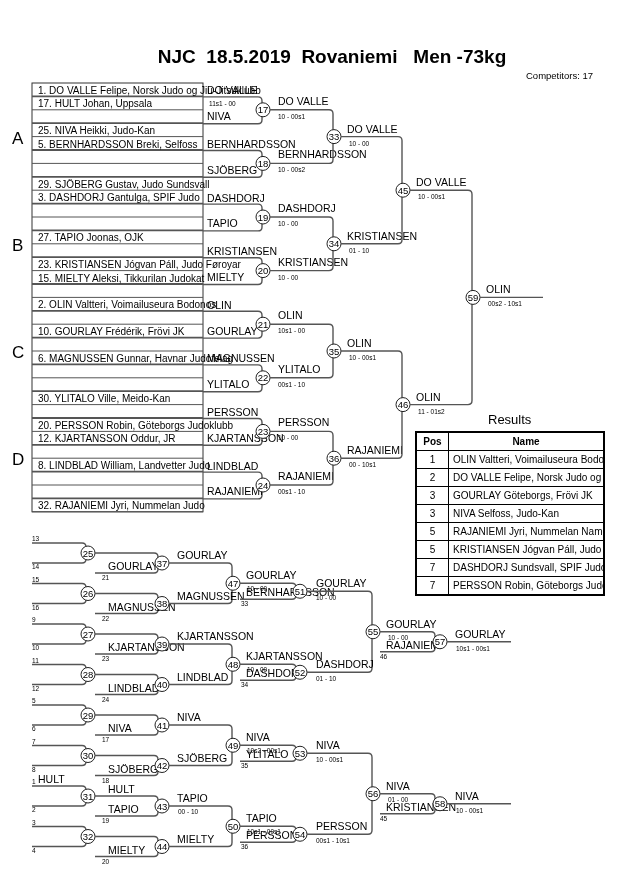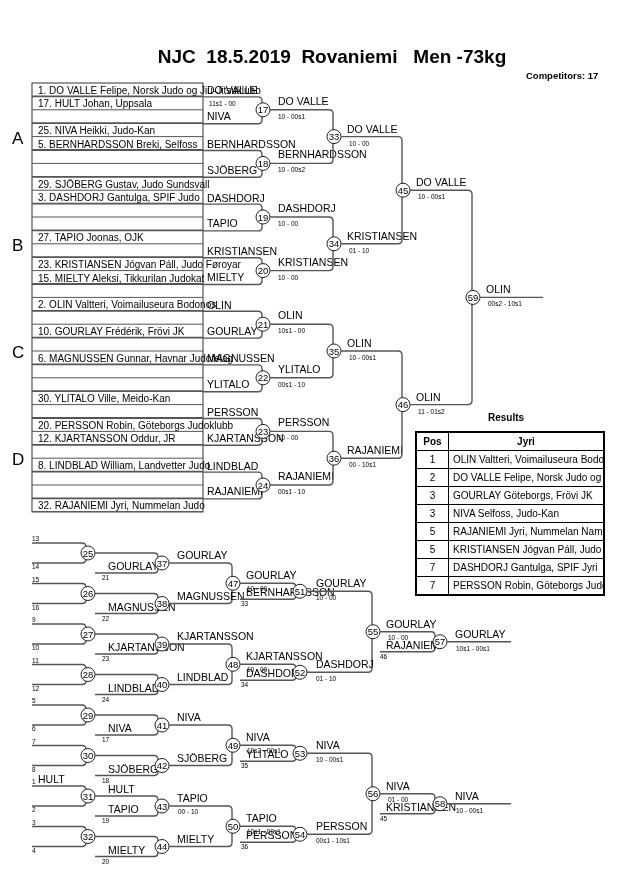--- a/index.html
+++ b/index.html
@@ -1,20 +1,20 @@
 <!DOCTYPE html>
 <html><head>
 <meta charset="utf-8">
 <style>
   html, body { margin:0; padding:0; background:#ffffff; }
   body { width:630px; height:891px; position:relative; overflow:hidden; font-family:"Liberation Sans", sans-serif; color:#000; }
   #title { position:absolute; left:0; width:592px; top:46px; text-align:center; font-weight:bold; font-size:19px; white-space:pre;margin-left:36px; }
-  #competitors { position:absolute; left:526px; top:70px; font-size:9.5px;font-weight:bold; }
+  #competitors { position:absolute; left:526px; top:70px; font-size:9.5px; }
   svg#bracket { position:absolute; left:0; top:0; }
-  .results-title { position:absolute; left:488px; top:412px; font-weight:bold; font-size:10px; }
+  .results-title { position:absolute; left:488px; top:412px; font-weight:normal; font-size:13px; }
   table.results { position:absolute; left:415px; top:431px; border-collapse:collapse; border:2px solid #000; font-size:10px; table-layout:fixed; width:190px; }
   table.results td, table.results th { border:1px solid #000; height:17px; padding:0 4px; white-space:nowrap; overflow:hidden; }
   table.results th { font-weight:bold; }
   table.results td.pos { text-align:center; width:23px; }
   table.results th.pos { width:23px; }
 </style>
 </head>
 <body>
 
 <div id="title">NJC  18.5.2019  Rovaniemi   Men -73kg</div>
@@ -341,21 +341,21 @@
     <line x1="447" y1="803.75" x2="511" y2="803.75" stroke="#555" stroke-width="1.4"></line>
     <text x="455" y="799.75" font-size="10.5" font-family="Liberation Sans, sans-serif" fill="#000">NIVA</text>
     <text x="456" y="812.75" font-size="6.5" font-family="Liberation Sans, sans-serif" fill="#000">10 - 00s1</text>
   </svg>
 
 <div class="results-title">Results</div>
 <table class="results">
   <thead>
     <tr>
       <th class="pos">Pos</th>
-      <th>Jyri</th>
+      <th>Name</th>
     </tr>
   </thead>
   <tbody id="results-body">
       <tr>
         <td class="pos">1</td>
         <td>OLIN Valtteri, Voimailuseura Bodonos</td>
       </tr>
       <tr>
         <td class="pos">2</td>
         <td>DO VALLE Felipe, Norsk Judo og Jiu-Jitsuklubb</td>
@@ -371,20 +371,20 @@
       <tr>
         <td class="pos">5</td>
         <td>RAJANIEMI Jyri, Nummelan Name</td>
       </tr>
       <tr>
         <td class="pos">5</td>
         <td>KRISTIANSEN Jógvan Páll, Judo Føroyar</td>
       </tr>
       <tr>
         <td class="pos">7</td>
-        <td>DASHDORJ Gantulga, SPIF Jyri</td>
+        <td>DASHDORJ Sundsvall, SPIF Judo</td>
       </tr>
       <tr>
         <td class="pos">7</td>
         <td>PERSSON Robin, Göteborgs Judoklubb</td>
       </tr>
     </tbody>
 </table>
 
 </body></html>

